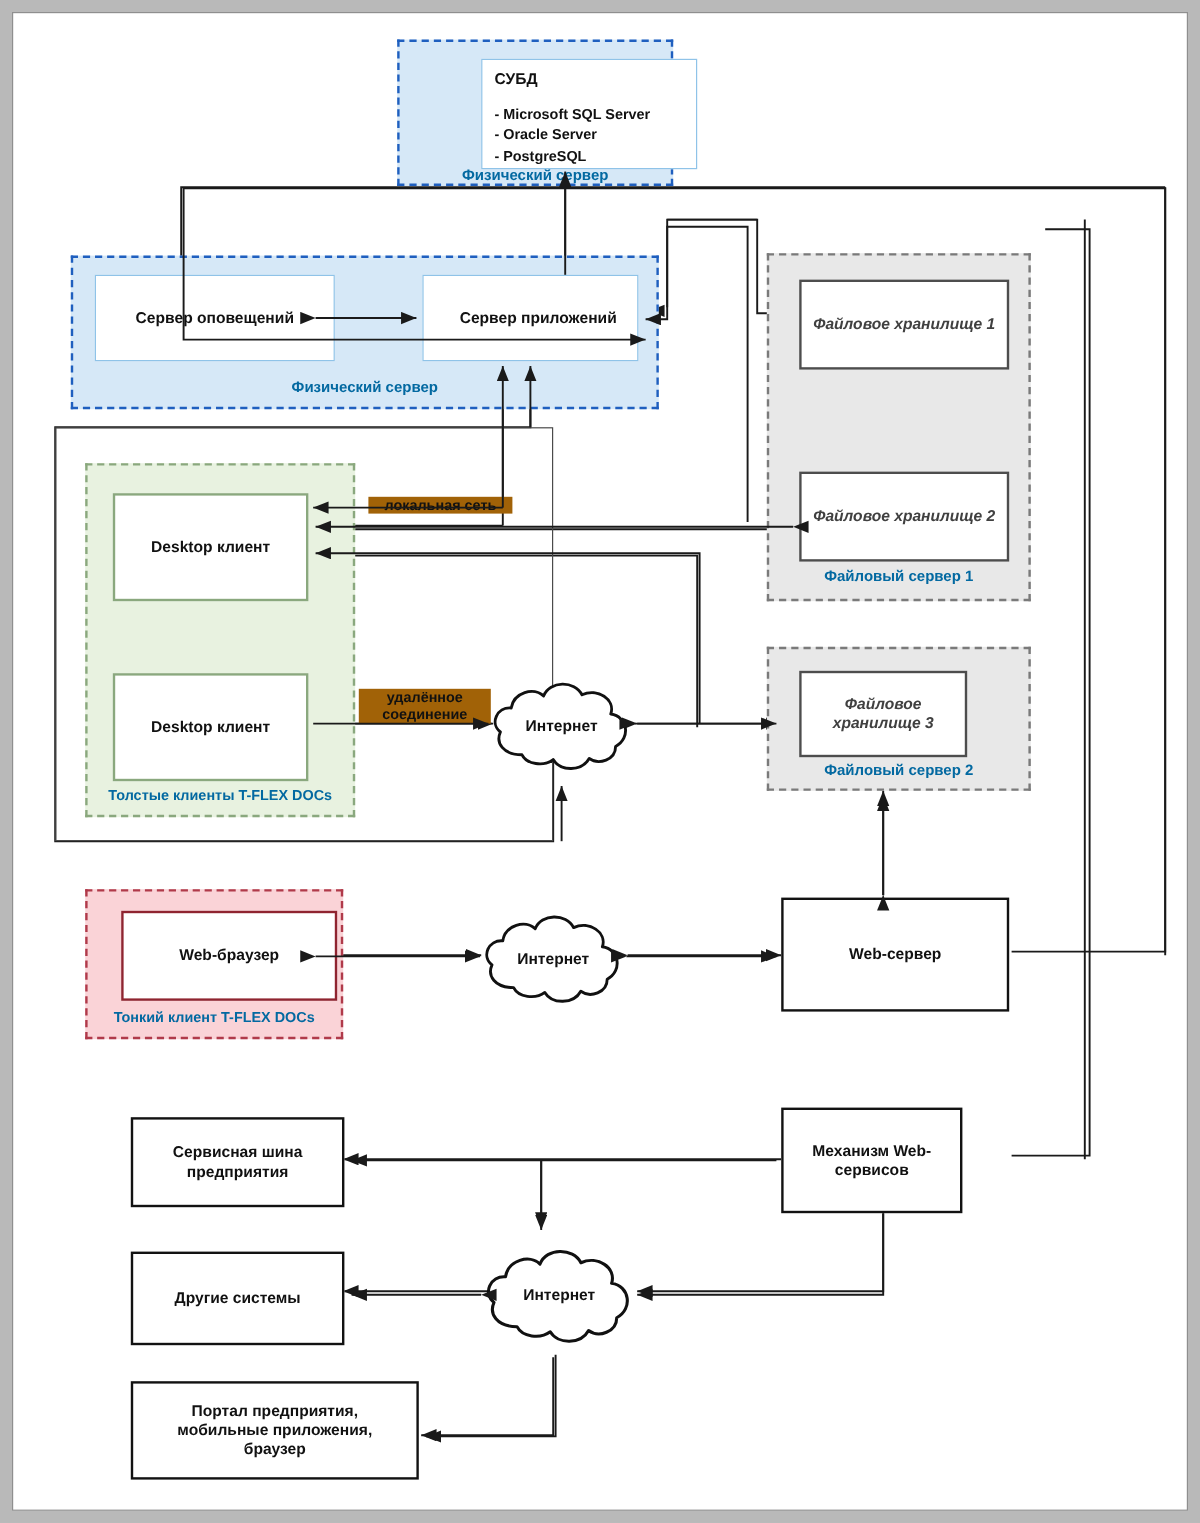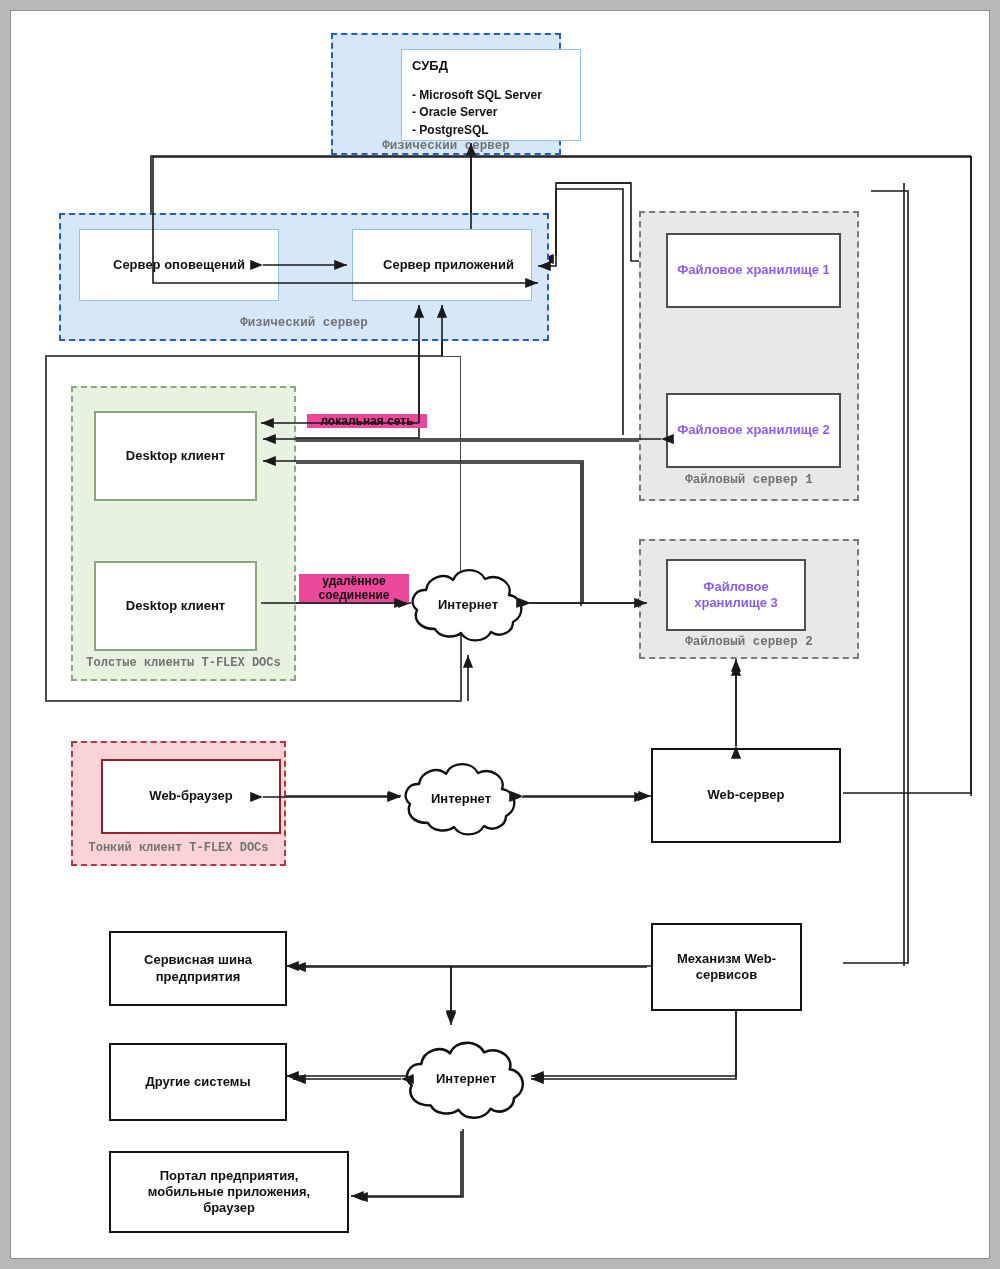--- a/index.html
+++ b/index.html
@@ -2,36 +2,36 @@
 <html><head>
 <meta charset="utf-8">
 <style>
   html,body{margin:0;padding:0;background:#b9b9b9;}
   body{font-family:"Liberation Sans","DejaVu Sans",sans-serif;}
   #page{position:relative;width:1000px;height:1269px;background:#b9b9b9;overflow:hidden;}
   #canvas{position:absolute;left:10px;top:10px;width:980px;height:1249px;background:#ffffff;border:1px solid #8f8f8f;box-sizing:border-box;}
   .zone{position:absolute;box-sizing:border-box;}
   .node{position:absolute;box-sizing:border-box;display:flex;align-items:center;justify-content:center;text-align:center;background:#ffffff;}
   .node span{display:block;line-height:1.25;}
-  .lbl{position:absolute;font-weight:bold;color:#737373;text-align:center;font-family:Liberation Mono, monospace;}
-  .edge-label{position:absolute;font-size:12px;font-weight:bold;color:#111;text-align:center;line-height:1.2;background:#ec4899;}
+  .lbl{position:absolute;font-weight:bold;color:#0369a1;text-align:center;}
+  .edge-label{position:absolute;font-size:12px;font-weight:bold;color:#111;text-align:center;line-height:1.2;background:#a16207;}
   svg.wires{position:absolute;left:0;top:0;width:980px;height:1249px;overflow:visible;pointer-events:none;}
   .cloudbox{position:absolute;}
   .cloudtext{position:absolute;width:100%;text-align:center;font-size:13px;font-weight:bold;color:#111;}
   
   .z-db{border:2px dashed #1f5fbf;background:#d6e8f7;}
   .z-app{border:2px dashed #1f5fbf;background:#d6e8f7;}
   .z-fs{border:2px dashed #7a7a7a;background:#e8e8e8;}
   .z-thick{border:2px dashed #8aa87e;background:#e8f2e0;}
   .z-thin{border:2px dashed #b03a4a;background:#fad3d7;}
   .z-plain{border:1.5px solid #4a4a4a;background:transparent;}
   
   .n-db{border:1.5px solid #8fc3e8;font-size:12.5px;font-weight:bold;color:#111;align-items:flex-start;justify-content:flex-start;text-align:left;padding:8px 10px;margin-left:45px;}
   .n-app{border:1.5px solid #8fc3e8;font-size:13px;font-weight:bold;color:#111;}
-  .n-file{border:2px solid #4d4d4d;font-size:13px;font-weight:bold;color:#8b5cf6;}
+  .n-file{border:2px solid #4d4d4d;font-size:13px;font-weight:bold;color:#404040;font-style:italic;}
   .n-desk{border:2px solid #8aa87e;font-size:13px;font-weight:bold;color:#111;}
   .n-thin{border:2.5px solid #8f2430;font-size:13px;font-weight:bold;color:#111;}
   .n-black{border:2.5px solid #121212;font-size:13px;font-weight:bold;color:#111;}
   .dbtitle{font-size:13px;font-weight:bold;margin-bottom:14px;}
   .dbitem{font-size:12px;font-weight:bold;line-height:1.45;}
 </style>
 </head>
 <body>
 
 <div id="page">

